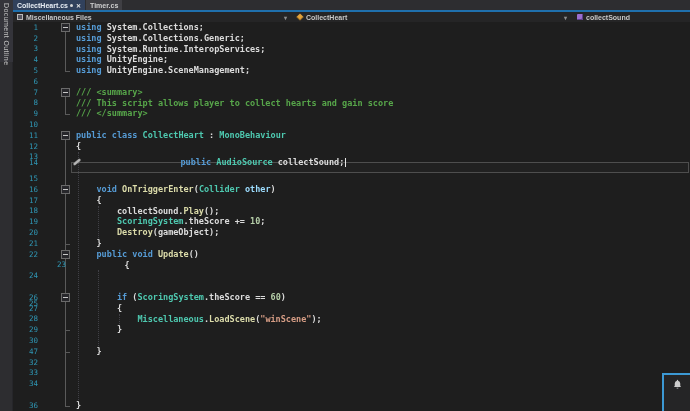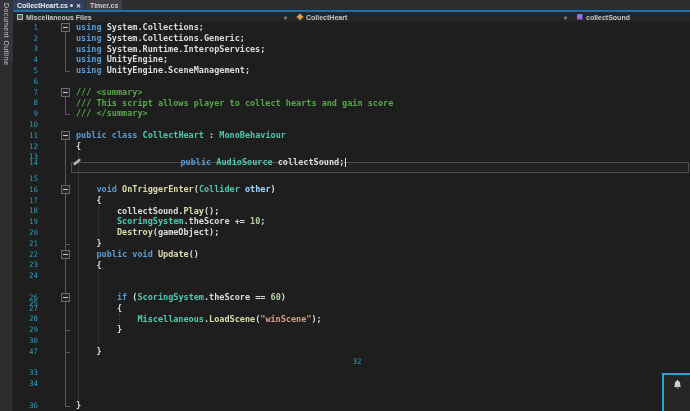--- a/index.html
+++ b/index.html
@@ -277,21 +277,21 @@
       <div class="code-row" style="top: 226.8px;">
         <div class="ln">22</div>
         <div class="glyph-cell"></div>
         <div class="fold-cell">
           <div class="fold-box">
             <i></i>
           </div>
         </div>
         <pre class="code"><span class="tok-pl">    </span><span class="tok-kw">public</span><span class="tok-pl"> </span><span class="tok-kw">void</span><span class="tok-pl"> </span><span class="tok-me">Update</span><span class="tok-pl">()</span></pre>
       </div>
-      <div class="code-row" style="top: 237.6px;">
+      <div class="code-row" style="top: 237.6px; margin-left: 28px;">
         <div class="ln">23</div>
         <div class="glyph-cell"></div>
         <div class="fold-cell"></div>
         <pre class="code"><span class="tok-pl">    {</span></pre>
       </div>
       <div class="code-row" style="top: 248.4px;">
         <div class="ln">24</div>
         <div class="glyph-cell"></div>
         <div class="fold-cell"></div>
         <pre class="code"></pre>
@@ -335,21 +335,21 @@
         <div class="glyph-cell"></div>
         <div class="fold-cell"></div>
         <pre class="code"></pre>
       </div>
       <div class="code-row" style="top: 324px;">
         <div class="ln">47</div>
         <div class="glyph-cell"></div>
         <div class="fold-cell"></div>
         <pre class="code"><span class="tok-pl">    }</span></pre>
       </div>
-      <div class="code-row" style="top: 334.8px; flex-direction: column;">
+      <div class="code-row" style="top: 334.8px;">
         <div class="ln">32</div>
         <div class="glyph-cell"></div>
         <div class="fold-cell"></div>
         <pre class="code"></pre>
       </div>
       <div class="code-row" style="top: 345.6px;">
         <div class="ln">33</div>
         <div class="glyph-cell"></div>
         <div class="fold-cell"></div>
         <pre class="code"></pre>

